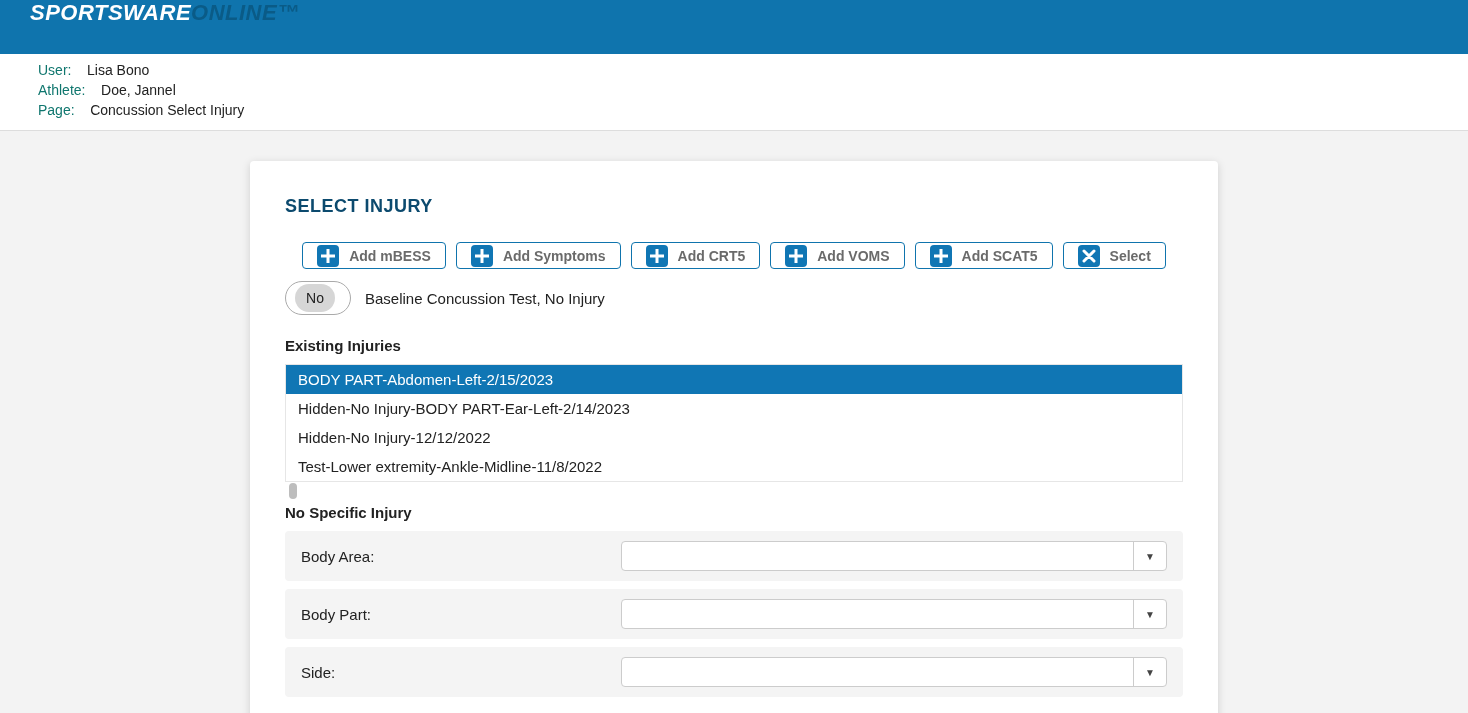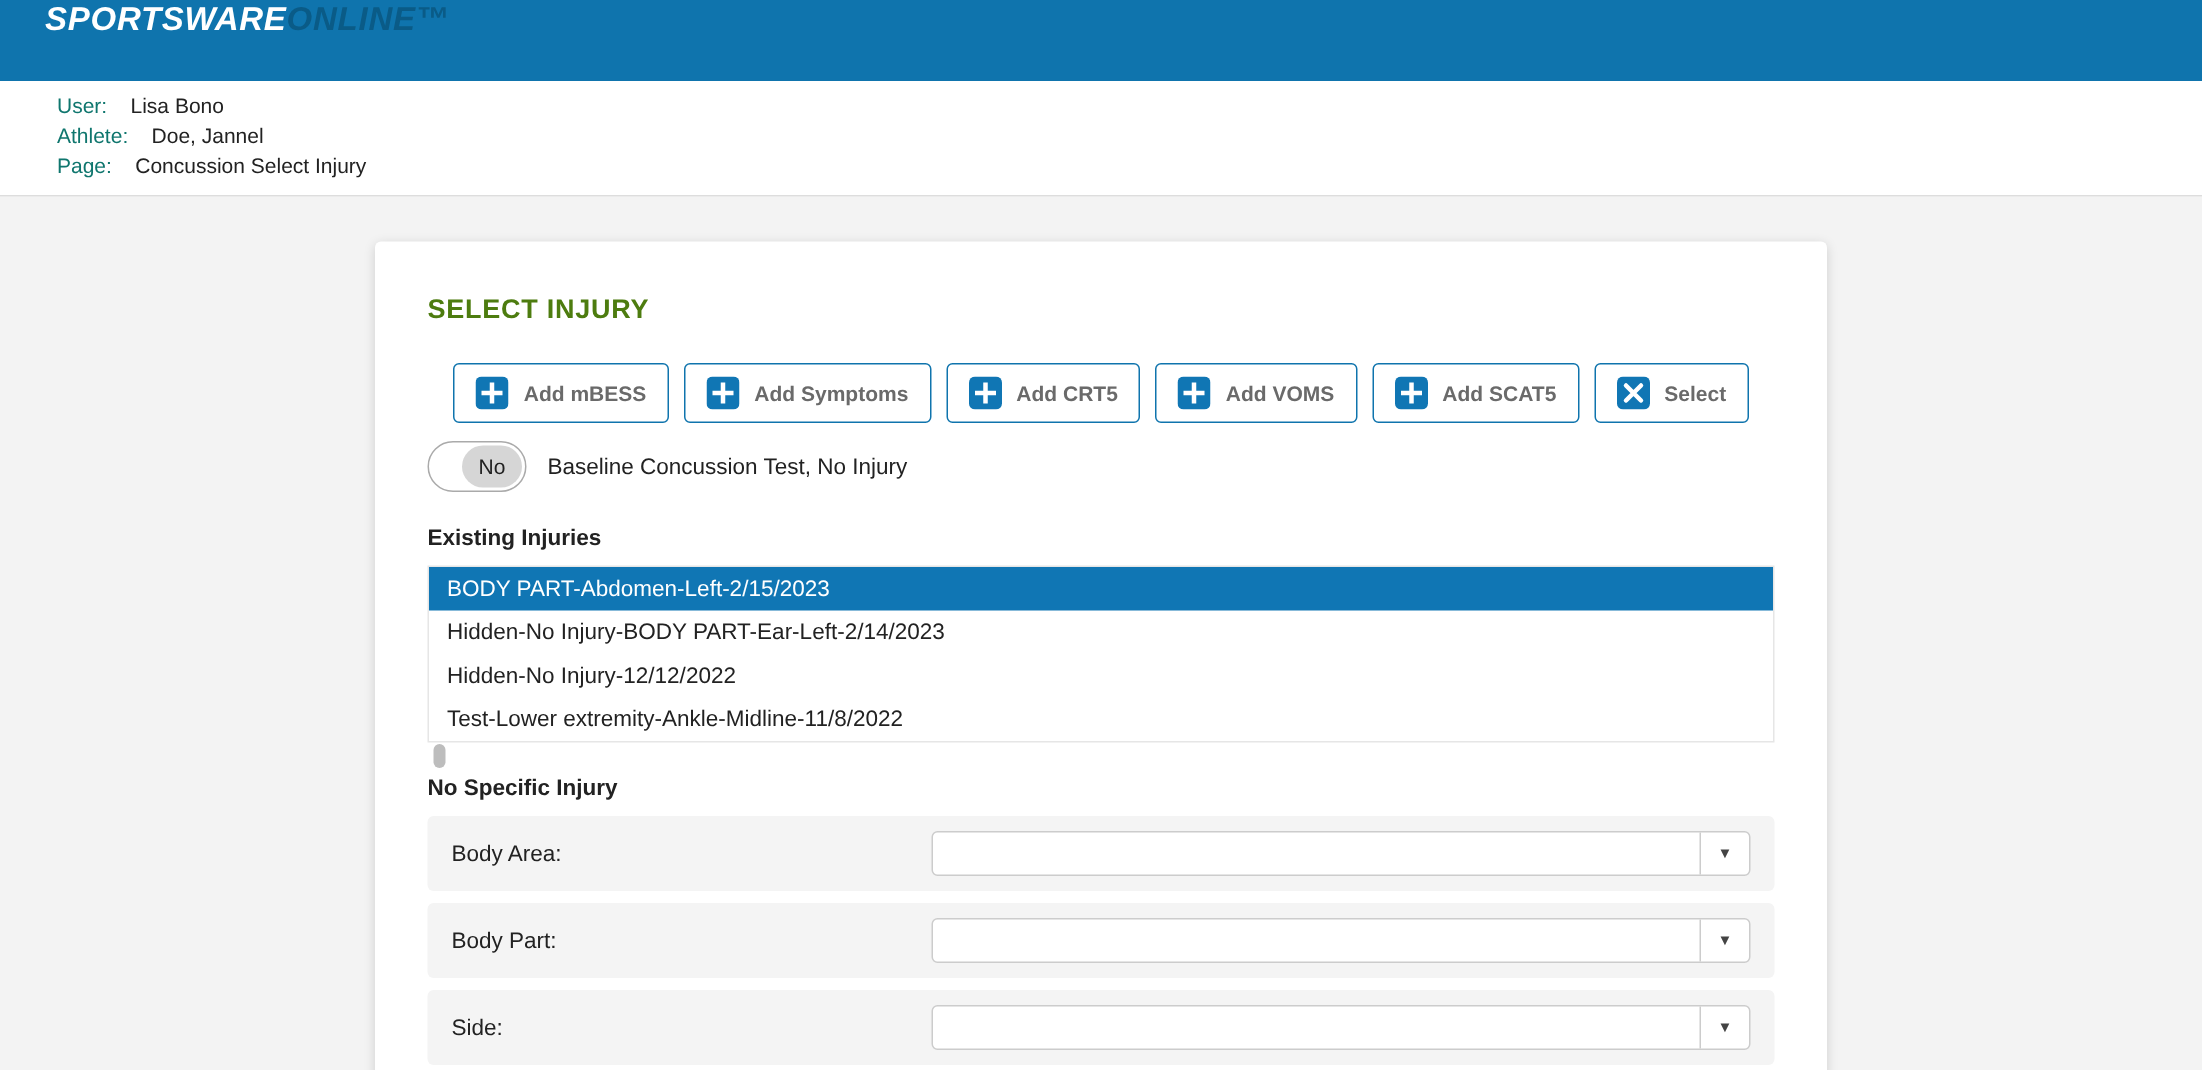--- a/index.html
+++ b/index.html
@@ -46,37 +46,37 @@
       justify-content: center;
     }
     .card {
       background: #fff;
       width: 968px;
       border-radius: 4px;
       box-shadow: 0 2px 8px rgba(0,0,0,0.15);
       padding: 35px 35px 35px 35px;
     }
     .card-title {
-      color: #4d7c0f;
+      color: #0c4a6e;
       font-size: 18px;
       font-weight: 700;
       letter-spacing: 0.5px;
       margin-bottom: 25px;
     }
     .btn-row {
       display: flex;
       gap: 10px;
       justify-content: center;
       margin-bottom: 12px;
     }
     .btn {
       border: 1px solid #0f74ad;
       background: #fff;
       border-radius: 4px;
-      height: 40px;
+      height: 27px;
       padding: 0 14px;
       display: flex;
       align-items: center;
       gap: 10px;
       cursor: pointer;
       font-size: 14px;
       color: #6a6a6a;
       font-weight: 700;
     }
     .btn svg { flex-shrink: 0; }
@@ -90,21 +90,21 @@
       width: 66px;
       height: 34px;
       border: 1px solid #aaa;
       border-radius: 17px;
       position: relative;
       background: #fff;
       cursor: pointer;
     }
     .toggle-knob {
       position: absolute;
-      right: 2px;
+      right: 15px;
       top: 2px;
       width: 40px;
       height: 28px;
       background: #d6d6d6;
       border-radius: 14px;
       display: flex;
       align-items: center;
       justify-content: center;
       font-size: 14px;
       color: #222;

